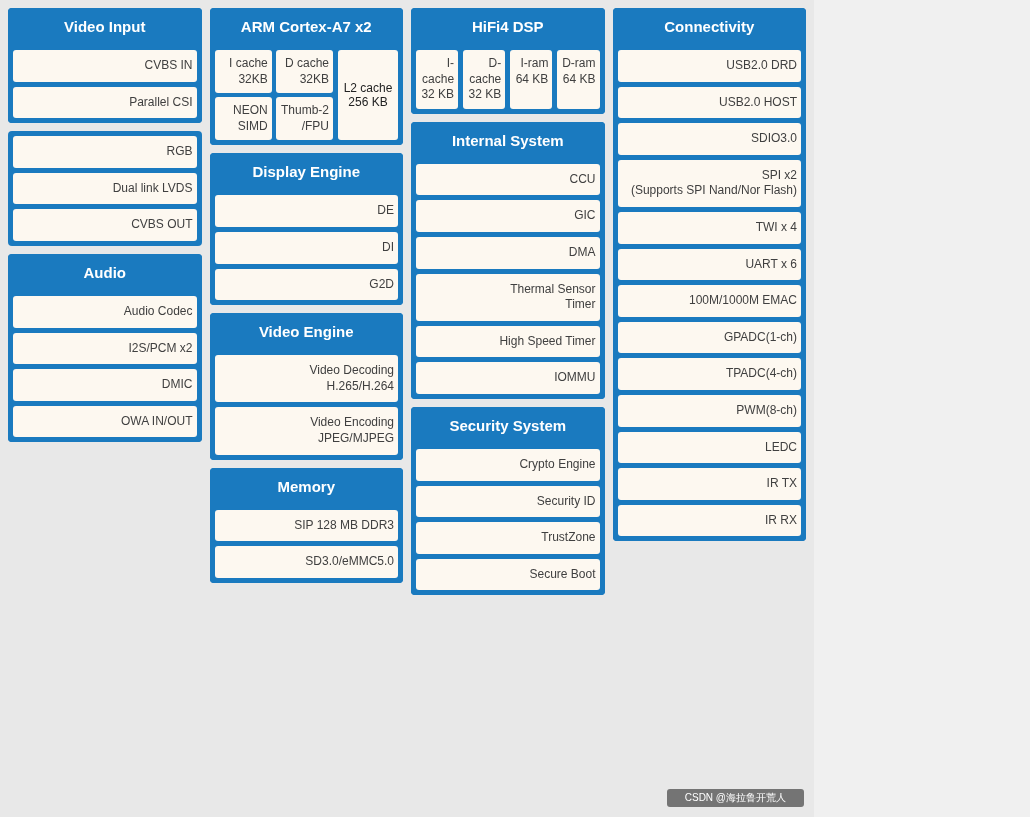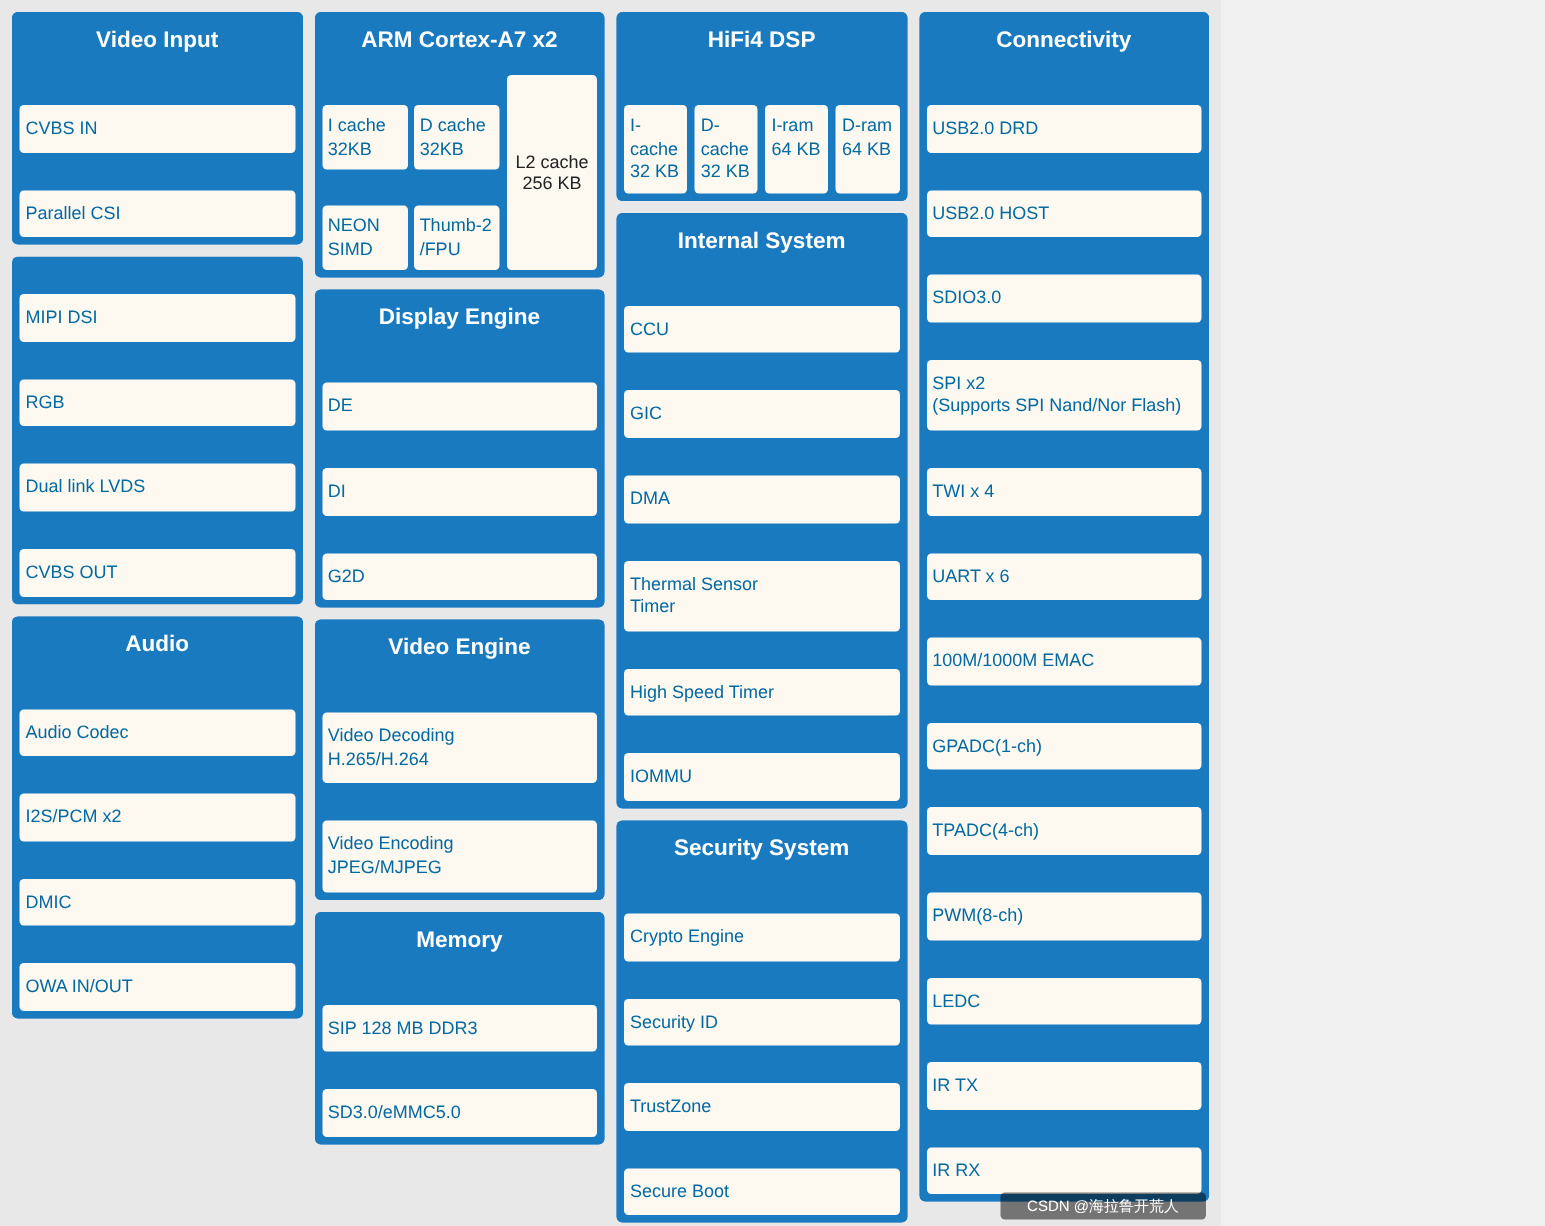--- a/index.html
+++ b/index.html
@@ -40,26 +40,25 @@
     .section-items {
       display: flex;
       flex-direction: column;
       gap: 5px;
       padding: 5px;
       background: #1a7abf;
     }
     .item-box {
       background: #fdf8f0;
       border-radius: 3px;
-      text-align: left;
+      text-align: right;
       padding: 8px 4px;
       font-size: 12px;
-      color: #0369a1;
+      color: #404040;
       line-height: 1.3;
-      margin-top: 20px;
     }
     .item-box.small {
       padding: 6px 4px;
       font-size: 12px;
     }
     
     .arm-inner {
       display: flex;
       gap: 5px;
       padding: 5px;
@@ -115,21 +114,20 @@
     <div class="section">
       <div class="section-header">Video Input</div>
       <div class="section-items">
         <div class="item-box">CVBS IN</div>
         <div class="item-box">Parallel CSI</div>
       </div>
     </div>
 
     <div class="section">
       <div class="section-items">
-        <div class="item-box">MIPI DSI</div>
         <div class="item-box">RGB</div>
         <div class="item-box">Dual link LVDS</div>
         <div class="item-box">CVBS OUT</div>
       </div>
     </div>
 
     <div class="section">
       <div class="section-header">Audio</div>
       <div class="section-items">
         <div class="item-box">Audio Codec</div>

